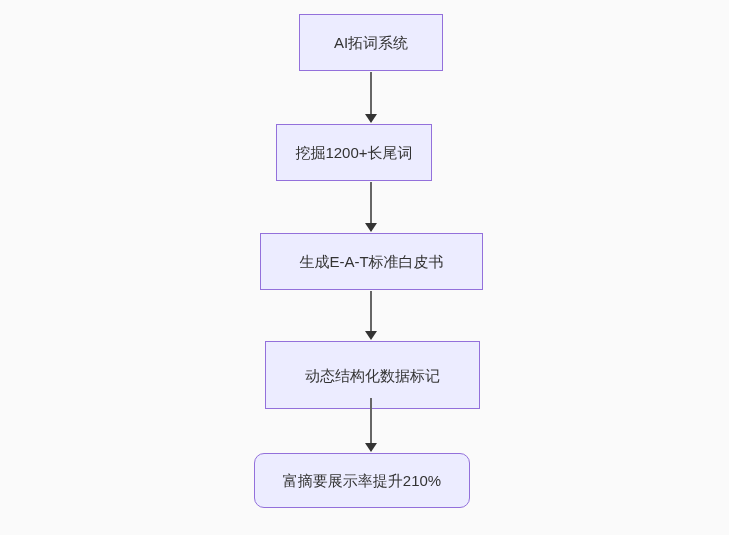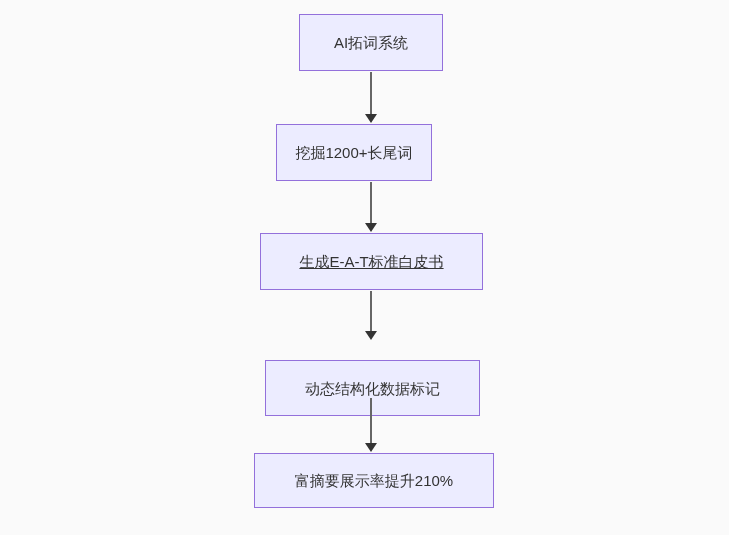--- a/index.html
+++ b/index.html
@@ -24,23 +24,23 @@
     display: flex;
     align-items: center;
     justify-content: center;
     font-size: 15px;
     line-height: 1;
     white-space: nowrap;
     text-align: center;
   }
   .node-1 { left: 299px; top: 14px;  width: 144px; height: 57px; }
   .node-2 { left: 276px; top: 124px; width: 156px; height: 57px; }
-  .node-3 { left: 260px; top: 233px; width: 223px; height: 57px; text-decoration: underline; }
-  .node-4 { left: 265px; top: 360px; width: 215px; height: 56px; }
-  .node-5 { left: 254px; top: 453px; width: 240px; height: 55px; }
+  .node-3 { left: 260px; top: 233px; width: 223px; height: 57px; }
+  .node-4 { left: 265px; top: 341px; width: 215px; height: 68px; }
+  .node-5 { left: 254px; top: 453px; width: 216px; height: 55px; border-radius: 10px; }
 
   .edge {
     position: absolute;
     width: 12px;
     display: flex;
     flex-direction: column;
     align-items: center;
   }
   .edge .edge-line {
     width: 2px;

